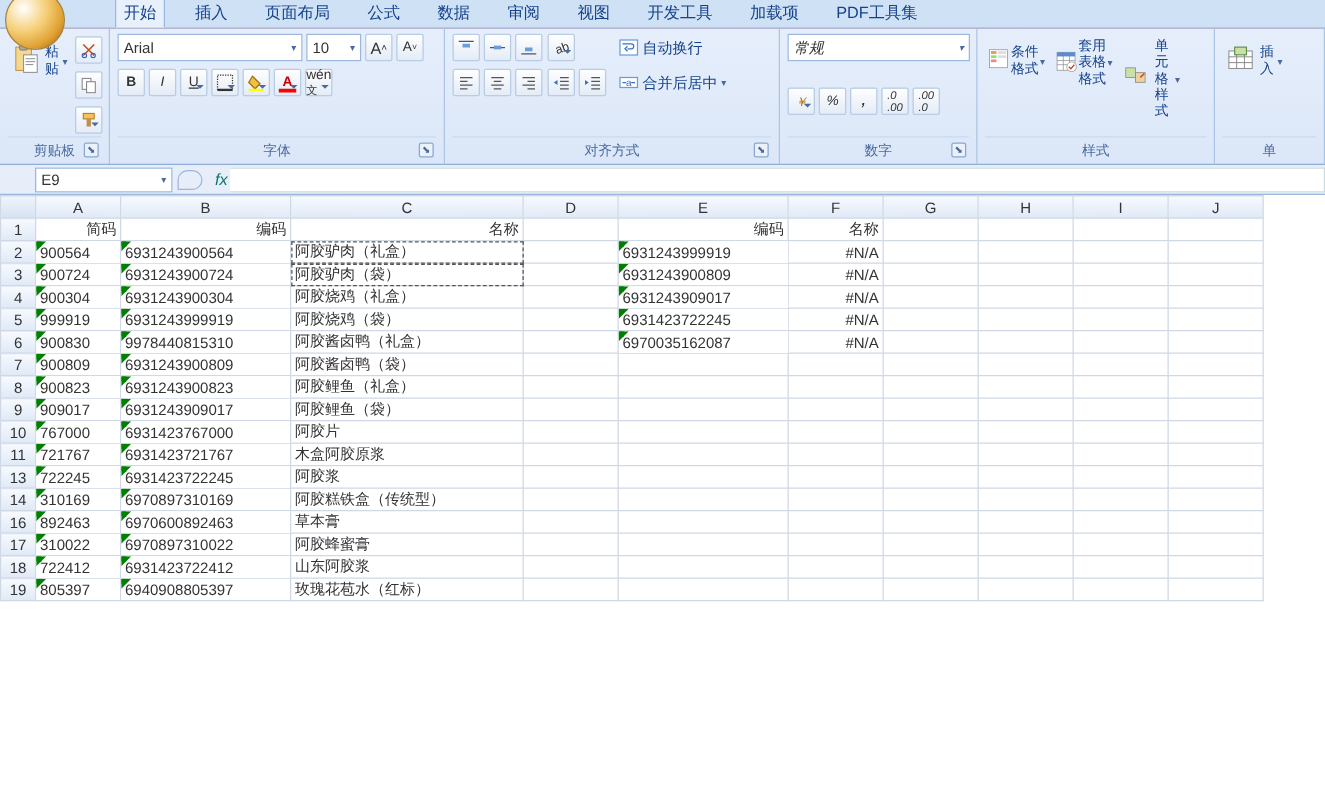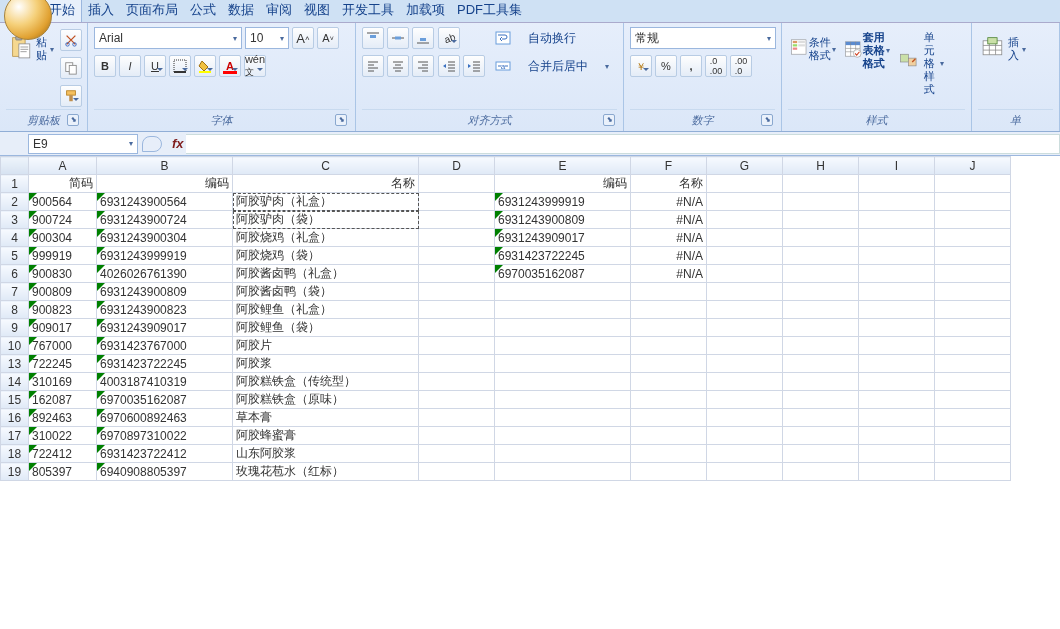--- a/index.html
+++ b/index.html
@@ -1,45 +1,45 @@
 <!DOCTYPE html>
 <html><head>
 <meta charset="utf-8">
 <style>
 *{box-sizing:border-box;margin:0;padding:0;font-family:"Microsoft YaHei",Arial,sans-serif;}
 body{background:#cfe1f4;font-size:12px;color:#333;overflow:hidden;width:1060px;height:629px;position:relative;}
-.ribbon-tabs{display:flex;align-items:flex-end;height:22px;padding-left:42px;background:linear-gradient(#cfe1f4,#cfe1f4);}
+.ribbon-tabs{display:flex;align-items:flex-end;height:22px;padding-left:92px;gap:18px;background:linear-gradient(#cfe1f4,#cfe1f4);}
 .orb{position:absolute;top:-8px;left:4px;width:48px;height:48px;border-radius:50%;background:radial-gradient(circle at 30% 30%,#fff,#f5d07a 40%,#e0a030 70%,#8a5a10);border:1px solid #a58340;z-index:5;}
 .ribbon-tab{color:#15428b;font-size:13px;padding:3px 6px;cursor:pointer;}
 .ribbon-tab.active{background:#e8f0fb;border:1px solid #9bb7de;border-bottom:none;border-radius:3px 3px 0 0;}
 .ribbon{display:flex;background:linear-gradient(#e6eefb,#dbe7f8);border-top:1px solid #aac;border-bottom:1px solid #91aed6;height:110px;}
 .group{border-right:1px solid #aac5e6;display:flex;flex-direction:column;justify-content:space-between;padding:4px 6px 0 6px;}
 .group-body{flex:1;display:flex;align-items:flex-start;gap:4px;}
-.group-title{text-align:center;font-size:11px;color:#4a6a9e;padding:3px 0;border-top:1px solid #c8daef;position:relative;font-style:italic;}
+.group-title{text-align:center;font-size:11px;color:#4a6a9e;padding:3px 0;border-top:1px solid #c8daef;position:relative;}
 .group-title .launcher{position:absolute;right:2px;top:4px;width:12px;height:12px;border:1px solid #8aa8cf;border-radius:2px;background:#eaf1fb;font-size:8px;line-height:10px;color:#4a6a9e;text-align:center;}
 .bigbtn{display:flex;flex-direction:row;align-items:center;justify-content:center;width:50px;padding:4px 2px;cursor:pointer;color:#15428b;}
 .bigbtn .ic{width:32px;height:32px;margin-bottom:4px;}
 .bigbtn .lbl{font-size:11px;text-align:center;line-height:13px;}
 .bigbtn .dd{font-size:8px;color:#4a6a9e;}
 .col{display:flex;flex-direction:column;gap:3px;}
 .row{display:flex;gap:3px;align-items:center;}
 .sel{height:22px;border:1px solid #9bb7de;background:#fff;font-size:12px;padding:0 4px;display:flex;align-items:center;justify-content:space-between;}
 .sel .ar{font-size:8px;color:#4a6a9e;margin-left:4px;}
 .smbtn{width:22px;height:22px;border:1px solid #b8cce4;background:linear-gradient(#fefefe,#e4ecf7);border-radius:2px;display:flex;align-items:center;justify-content:center;font-size:11px;color:#333;cursor:pointer;position:relative;}
 .smbtn.dd::after{content:"";position:absolute;bottom:2px;right:2px;border:3px solid transparent;border-top-color:#4a6a9e;}
 .smbtn svg{width:14px;height:14px;}
-.medbtn{height:22px;border:1px solid transparent;border-radius:2px;display:flex;align-items:center;padding:0 5px;gap:17px;cursor:pointer;color:#15428b;font-size:12px;}
+.medbtn{height:22px;border:1px solid transparent;border-radius:2px;display:flex;align-items:center;padding:0 5px;gap:3px;cursor:pointer;color:#15428b;font-size:12px;}
 .medbtn .ar{font-size:8px;color:#4a6a9e;}
 
 .namebox-row{display:flex;align-items:center;background:#e7eef9;border-bottom:1px solid #9bb7de;height:24px;}
 .namebox{width:110px;height:20px;background:#fff;border:1px solid #9bb7de;margin-left:28px;display:flex;align-items:center;justify-content:space-between;padding:0 4px;font-size:12px;}
 .namebox .ar{font-size:8px;color:#4a6a9e;}
 .fx-ic{width:28px;height:20px;display:flex;align-items:center;justify-content:center;}
 .fx-ic .pill{width:20px;height:16px;border:1px solid #9bb7de;border-radius:8px 8px 8px 0;position:relative;}
-.fx-label{font-style:italic;font-size:13px;color:#7f1d1d;margin-left:6px;font-weight:bold;}
+.fx-label{font-style:italic;font-size:13px;color:#0f766e;margin-left:6px;}
 .formula-input{flex:1;height:20px;border:1px solid #cdd;border-left:none;background:#fff;margin-left:2px;}
 
 .sheet{background:#fff;position:relative;overflow:hidden;height:calc(629px - 22px - 110px - 24px);}
 .grid{border-collapse:collapse;table-layout:fixed;}
 .grid th,.grid td{border:1px solid #d0d7e5;height:18px;font-size:12px;padding:0 3px;white-space:nowrap;overflow:hidden;}
 .grid th{background:linear-gradient(#f7faff,#dfe9f6);font-weight:normal;color:#333;text-align:center;}
 .grid th.corner{background:linear-gradient(#eef4fb,#d6e2f1);}
 .grid th.rowhdr{width:28px;text-align:center;}
 .grid td{background:#fff;text-align:left;}
 .grid td.dashed{outline:1px dashed #555;outline-offset:-1px;}
@@ -238,21 +238,21 @@
             <span>合并后居中</span>
             <span class="ar">▾</span>
           </div>
       </div>
     </div>
     <div class="group-title"><span>对齐方式</span><span class="launcher">⬊</span></div>
   </div>
 
   <div class="group" style="width:158px;">
     <div class="group-body">
-        <div class="col" style="gap:6px;width:100%;">
+        <div class="col" style="gap:21px;width:100%;font-style:italic;">
       <div class="sel" style="width:146px;">
             <span>常规</span>
             <span class="ar">▾</span>
           </div>
       <div class="row">
         <div class="smbtn dd">
               <svg viewBox="0 0 14 14">
                 <text x="2" y="11" font-size="10" fill="#b07000">￥</text>
               </svg>
             </div>
@@ -287,21 +287,21 @@
           <span class="dd">▾</span>
       </div>
       <div class="bigbtn">
         <svg class="ic" viewBox="0 0 32 32">
             <rect x="3" y="3" width="26" height="26" fill="#fff" stroke="#888"></rect>
             <rect x="3" y="3" width="26" height="6" fill="#5b8bd0"></rect>
             <path d="M3 15h26M3 21h26M12 3v26M21 3v26" stroke="#888"></path>
             <circle cx="24" cy="24" r="7" fill="#fff" stroke="#888"></circle>
             <path d="M20 24l3 3 5-6" stroke="#d04020" fill="none" stroke-width="2"></path>
           </svg>
-        <span class="lbl" style="white-space:pre-line;font-weight:bold;">套用
+        <span class="lbl" style="white-space:pre-line;">套用
 表格格式</span>
           <span class="dd">▾</span>
       </div>
       <div class="bigbtn">
         <svg class="ic" viewBox="0 0 32 32">
             <rect x="4" y="4" width="12" height="12" fill="#cae0a8" stroke="#888"></rect>
             <rect x="16" y="10" width="12" height="12" fill="#f0d0a0" stroke="#888"></rect>
             <path d="M22 16l5-5" stroke="#c05020" stroke-width="2"></path>
           </svg>
         <span class="lbl" style="white-space:pre-line;">单元格
@@ -431,21 +431,21 @@
           <td class="greentick">6931423722245</td>
           <td class="center">#N/A</td>
           <td></td>
           <td></td>
           <td></td>
           <td></td>
         </tr>
         <tr>
           <th class="rowhdr">6</th>
           <td class="greentick">900830</td>
-          <td class="greentick">4026026761390</td>
+          <td class="greentick">9978440815310</td>
           <td>阿胶酱卤鸭（礼盒）</td>
           <td></td>
           <td class="greentick">6970035162087</td>
           <td class="center">#N/A</td>
           <td></td>
           <td></td>
           <td></td>
           <td></td>
         </tr>
         <tr>
@@ -494,50 +494,50 @@
           <td>阿胶片</td>
           <td></td>
           <td></td>
           <td class="center"></td>
           <td></td>
           <td></td>
           <td></td>
           <td></td>
         </tr>
         <tr>
+          <th class="rowhdr">11</th>
+          <td class="greentick">721767</td>
+          <td class="greentick">6931423721767</td>
+          <td>木盒阿胶原浆</td>
+          <td></td>
+          <td></td>
+          <td class="center"></td>
+          <td></td>
+          <td></td>
+          <td></td>
+          <td></td>
+        </tr>
+        <tr>
           <th class="rowhdr">13</th>
           <td class="greentick">722245</td>
           <td class="greentick">6931423722245</td>
           <td>阿胶浆</td>
           <td></td>
           <td></td>
           <td class="center"></td>
           <td></td>
           <td></td>
           <td></td>
           <td></td>
         </tr>
         <tr>
           <th class="rowhdr">14</th>
           <td class="greentick">310169</td>
-          <td class="greentick">4003187410319</td>
+          <td class="greentick">6970897310169</td>
           <td>阿胶糕铁盒（传统型）</td>
-          <td></td>
-          <td></td>
-          <td class="center"></td>
-          <td></td>
-          <td></td>
-          <td></td>
-          <td></td>
-        </tr>
-        <tr>
-          <th class="rowhdr">15</th>
-          <td class="greentick">162087</td>
-          <td class="greentick">6970035162087</td>
-          <td>阿胶糕铁盒（原味）</td>
           <td></td>
           <td></td>
           <td class="center"></td>
           <td></td>
           <td></td>
           <td></td>
           <td></td>
         </tr>
         <tr>
           <th class="rowhdr">16</th>

